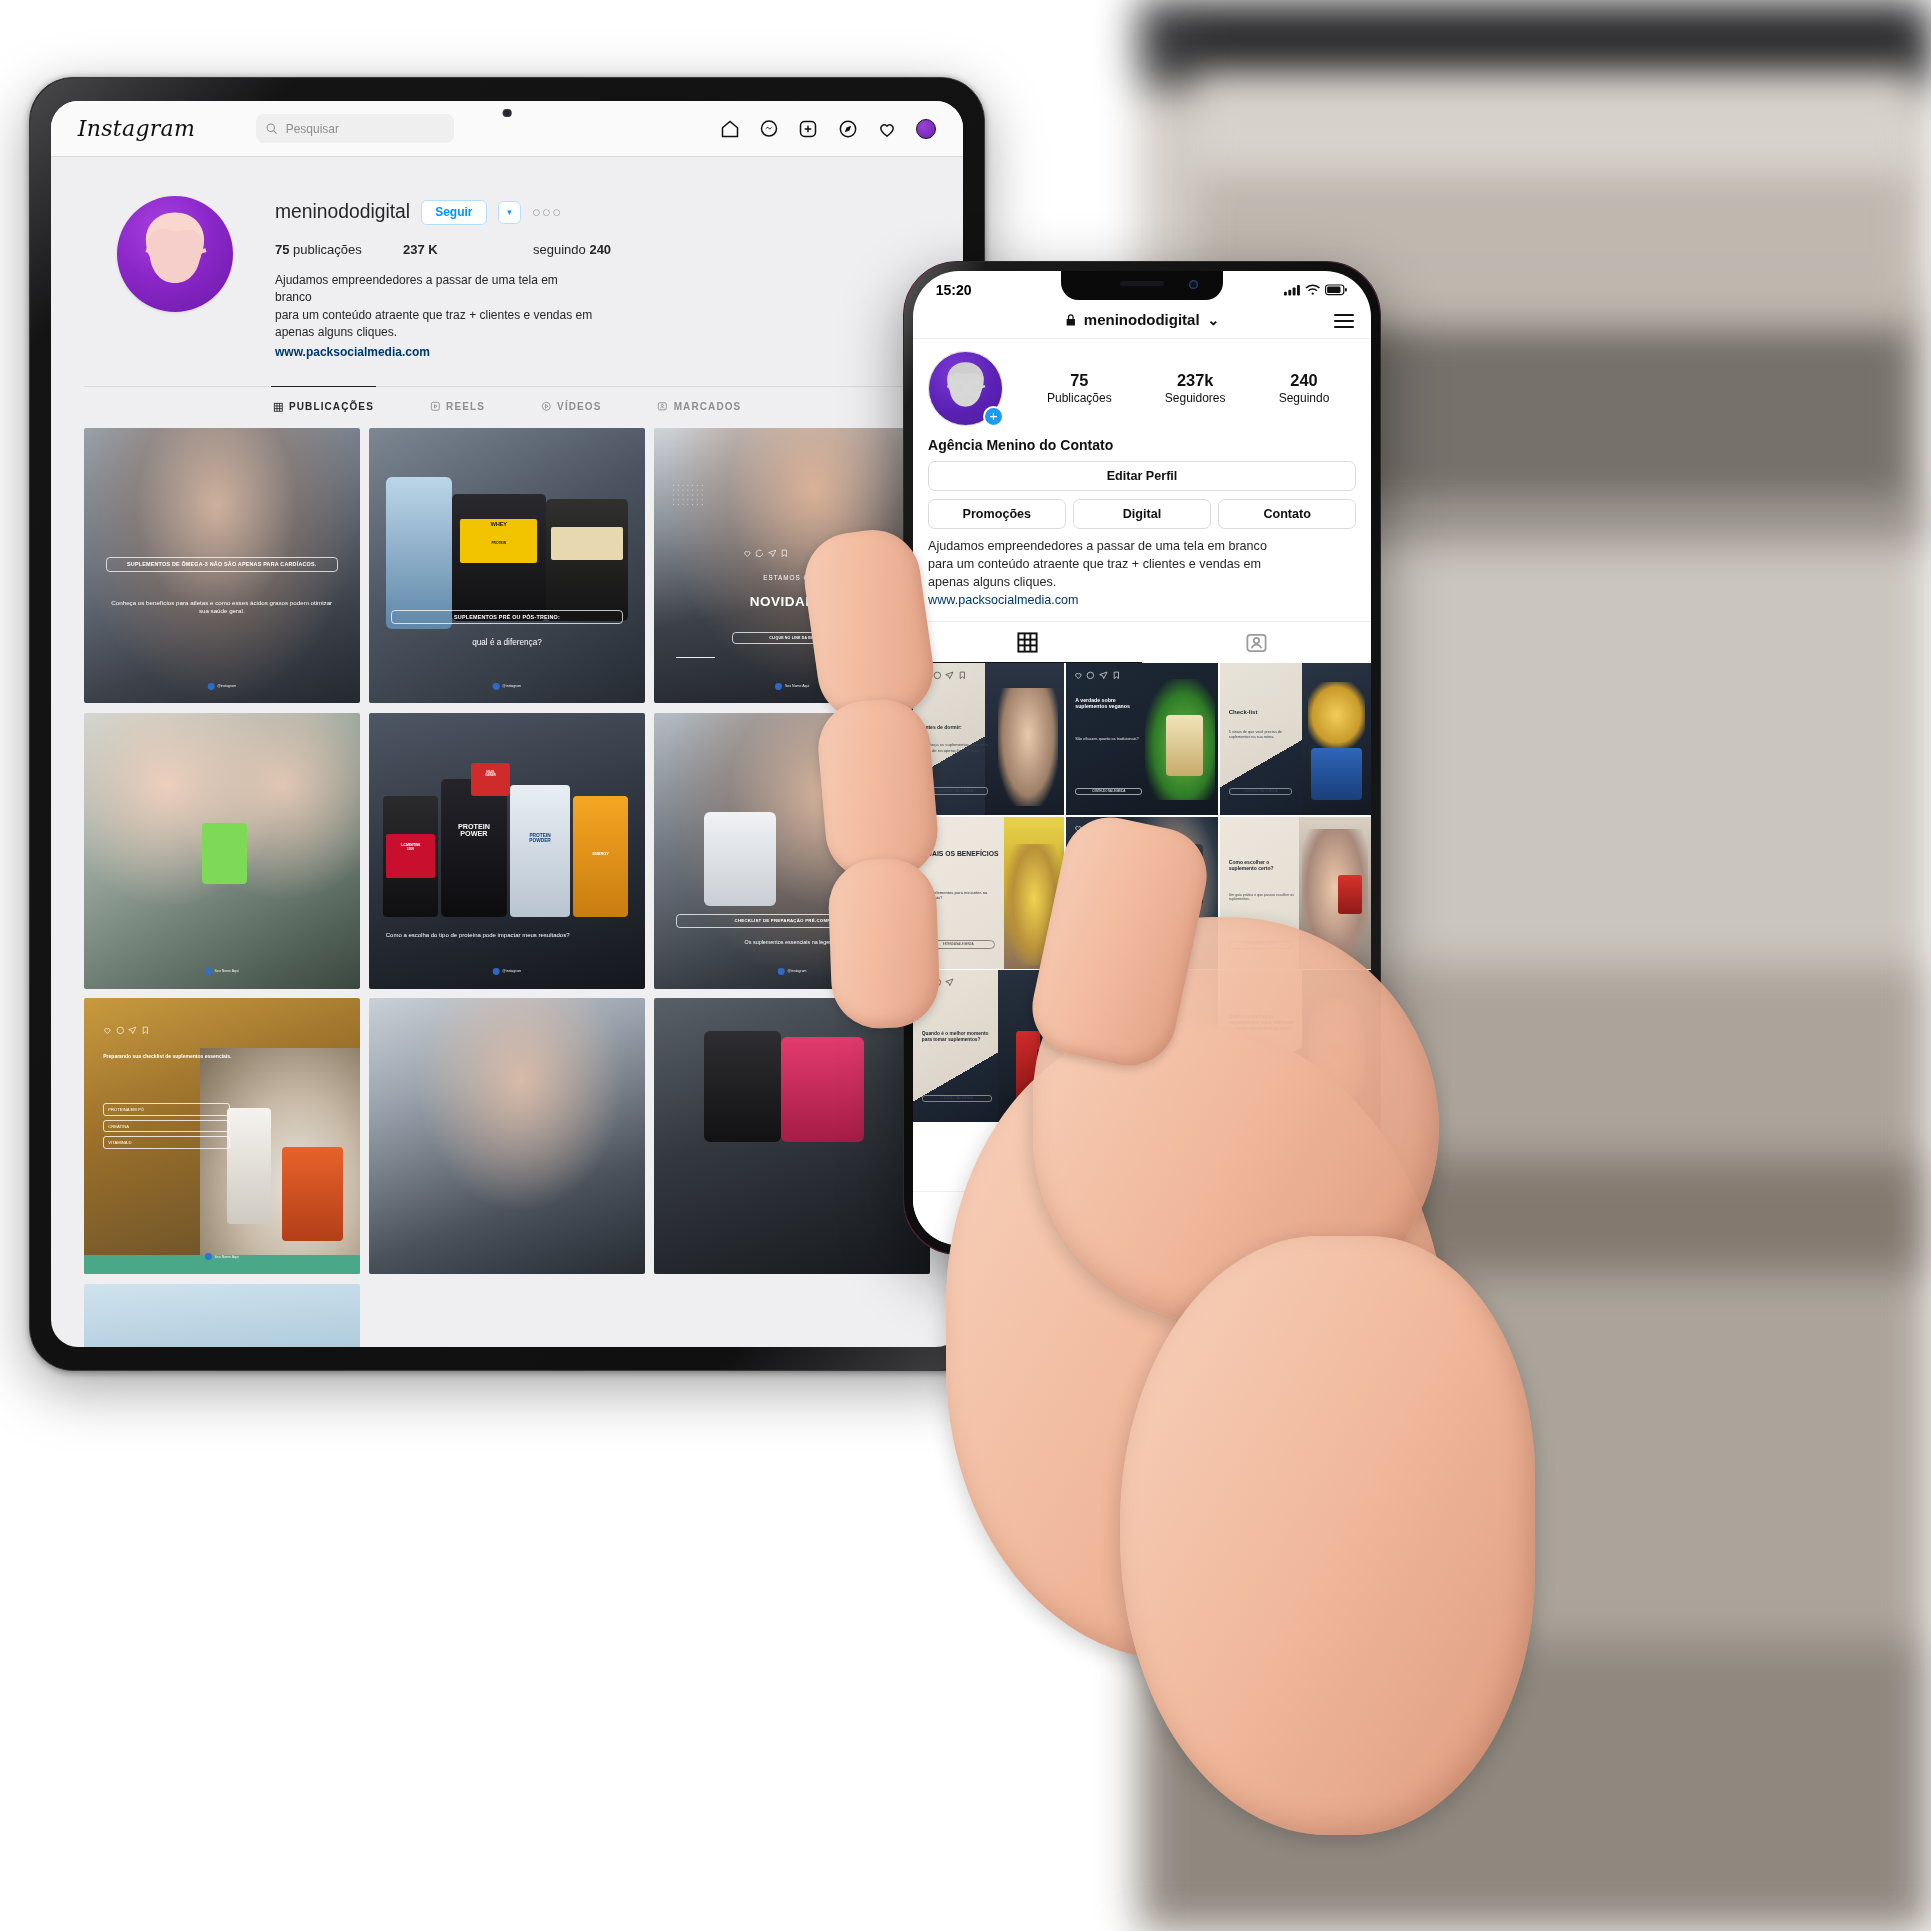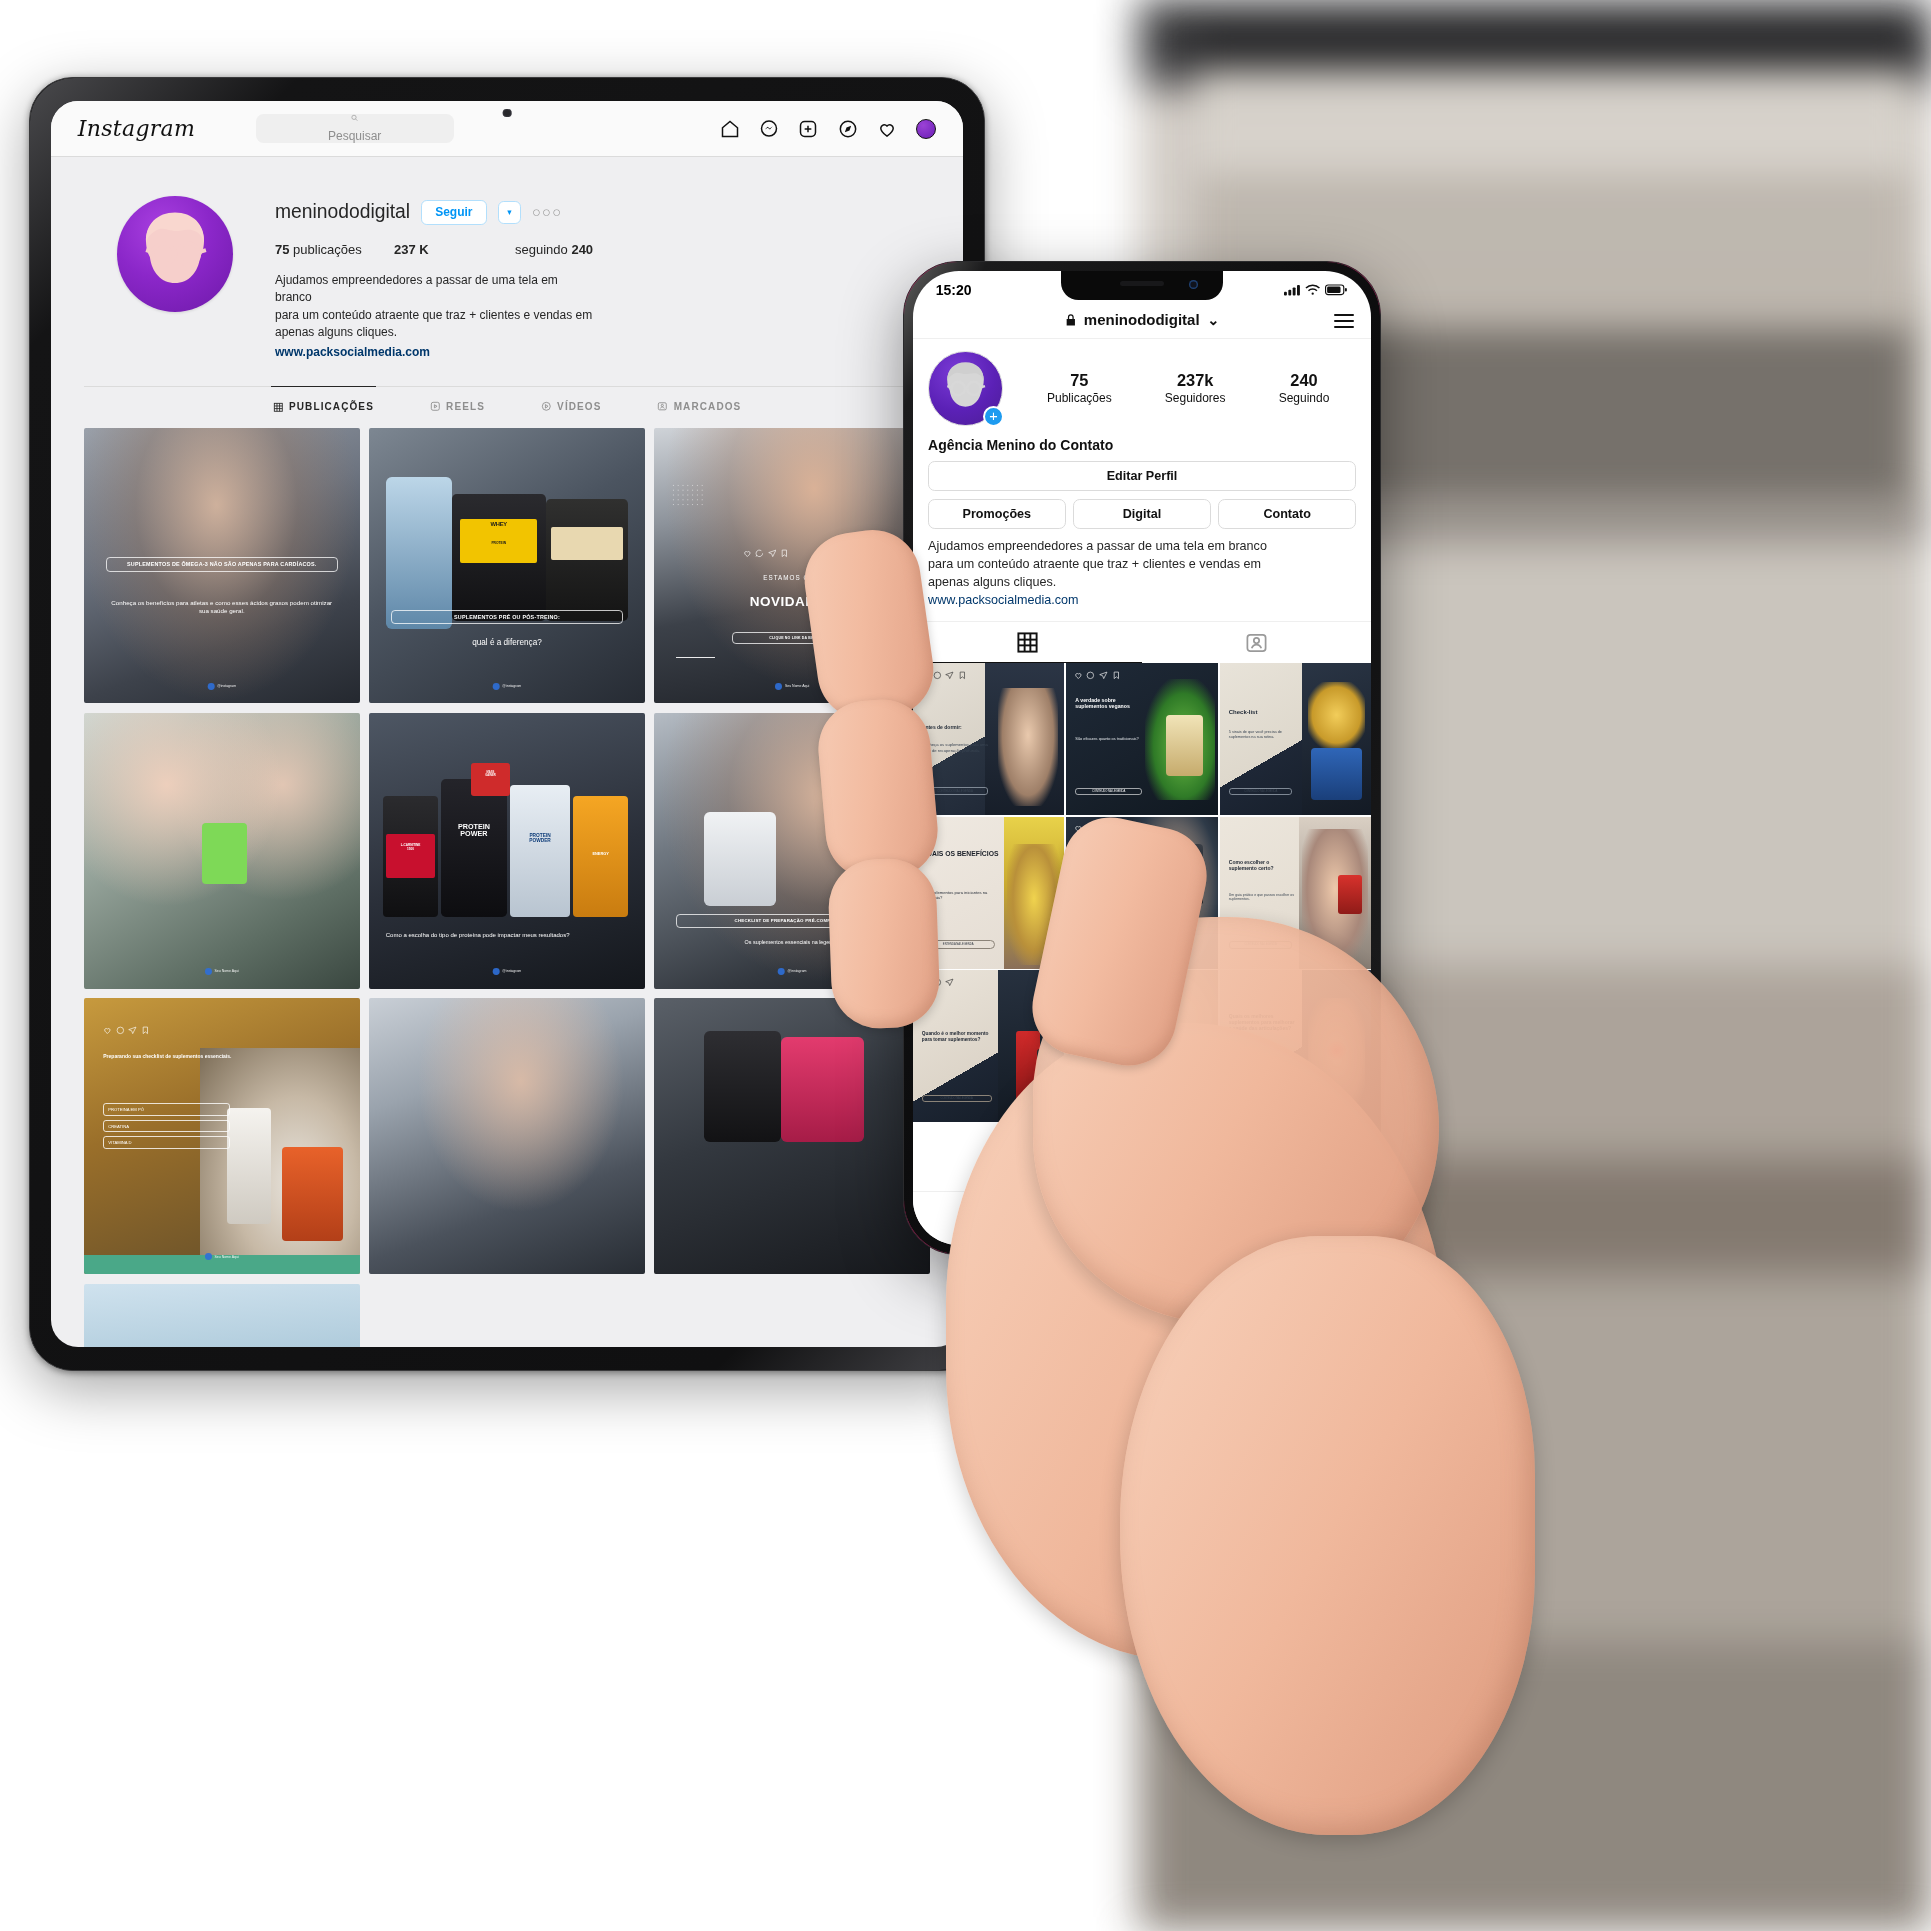--- a/index.html
+++ b/index.html
@@ -42,21 +42,21 @@
   .tablet-cam { position:absolute; left:50%; top:7.7px; transform:translateX(-50%);
     width:8.7px;height:8.7px;border-radius:50%;background:#27272b;
     box-shadow:inset 0 0 1.9px #5a5a66; z-index:4;}
 
   
   .ig-top { height:56px; background:#fafafa; border-bottom:1px solid #dbdbdb;
     display:flex; align-items:center; padding:0 21px; gap:9.7px; }
   .ig-logo { font-family:"DejaVu Serif", serif; font-size:22px; font-style:italic;
     color:#111; letter-spacing:0.3px; width:174px; padding-left:5.8px;}
   .ig-search { width:198px; height:29px; background:#efefef; border-radius:7.7px;
-    display:flex; align-items:center; gap:7.7px; padding:0 9.7px; color:#8e8e8e; font-size:12px;flex-direction:column;}
+    display:flex; align-items:center; gap:7.7px; padding:0 9.7px; color:#8e8e8e; font-size:12px;}
   .ig-top-spacer{flex:1;}
   .ig-icons { display:flex; align-items:center; gap:19.3px; padding-right:5.8px;}
   .ig-icons svg { display:block; }
   .ig-avatar-sm { width:20px;height:20px;border-radius:50%;
     background:radial-gradient(circle at 35% 30%,#9b42d6,#6a1fb5);
     border:1.9px solid #111; }
 
   .ig-body { padding:33px 33px 0 33px; }
   .prof-head { display:flex; gap:42px; }
   .prof-pic {
@@ -67,21 +67,21 @@
   }
   .face { position:absolute; inset:0; }
   .prof-main { flex:1; padding-top:9.7px; }
   .prof-row1 { display:flex; align-items:center; gap:10.6px; }
   .prof-user { font-size:19.3px; color:#262626; font-weight:400; }
   .btn-follow { background:#fff; border:1px solid #b2dffc; color:#0095f6;
     font-size:12px; font-weight:700; padding:4.8px 13.5px; border-radius:5.8px; }
   .btn-caret { background:#fff; border:1px solid #b2dffc; color:#0095f6;
     font-size:8.7px; padding:5.8px 8.7px; border-radius:5.8px; }
   .dots { color:#9a9a9a; font-size:14.5px; letter-spacing:1.4px; }
-  .prof-stats { display:flex; gap:3px; margin-top:16.4px; font-size:13px; color:#262626; }
+  .prof-stats { display:flex; gap:12px; margin-top:16.4px; font-size:13px; color:#262626; }
   .prof-stats .s1{width:116px;} .prof-stats .s2{width:118px;}
   .prof-stats b { font-weight:700; }
   .prof-bio { margin-top:15.4px; font-size:12px; line-height:1.45; color:#262626; max-width:319px;}
   .prof-link { color:#00376b; font-weight:600; font-size:12px; margin-top:1.9px; display:block;}
 
   .tabs { margin-top:25px; border-top:1px solid #dbdbdb; display:flex;
     justify-content:center; gap:52px; }
   .tab { display:flex; align-items:center; gap:5.8px; font-size:10px; letter-spacing:1.1px;
     font-weight:600; color:#8e8e8e; padding:14.5px 1.9px 0; margin-top:-1px;}
   .tab.active { color:#262626; border-top:1.4px solid #262626; }

